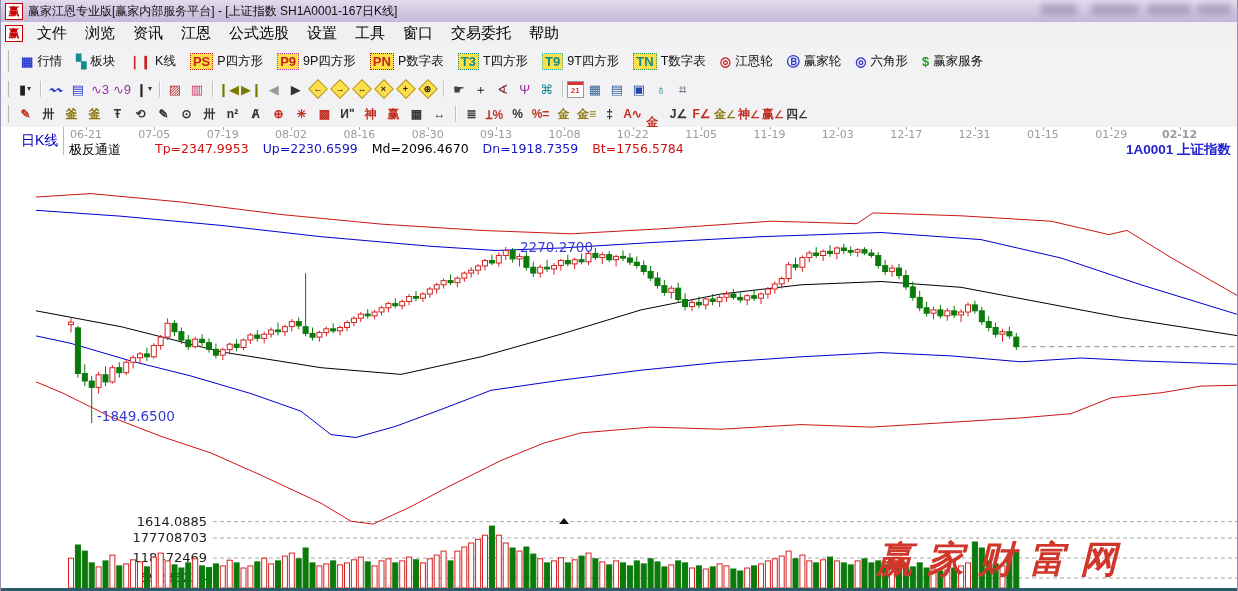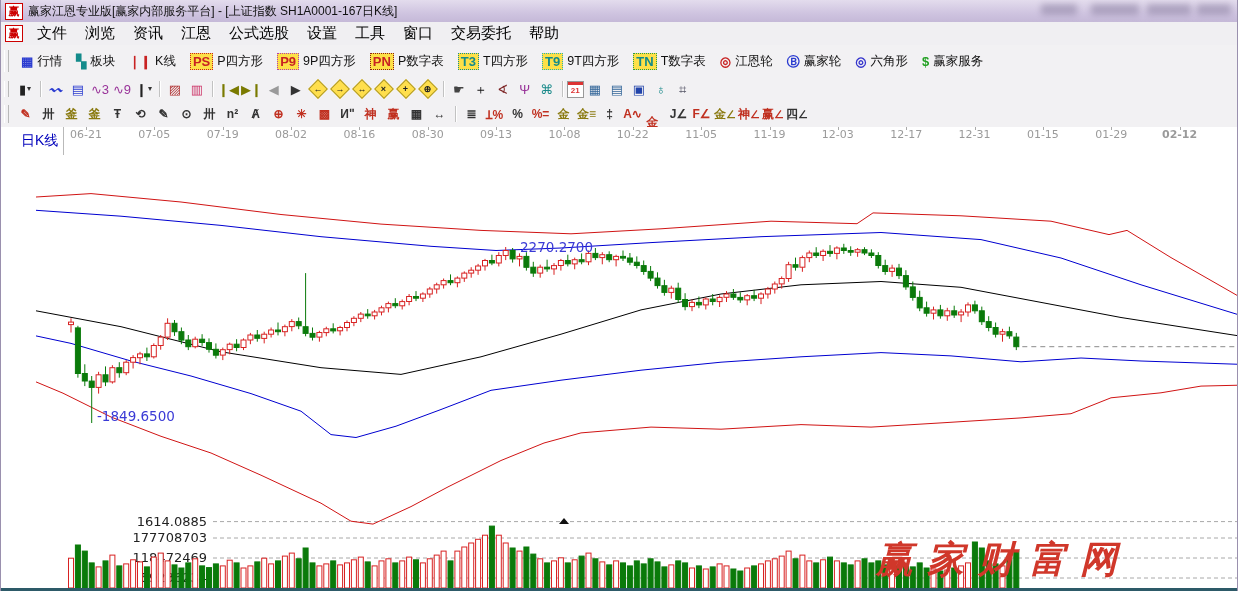--- a/index.html
+++ b/index.html
@@ -369,20 +369,25 @@
         <span class="date-label" style="left: 843.2px;">12-17</span>
         <span class="date-tick" style="left: 911.55px;"></span>
         <span class="date-label" style="left: 911.55px;">12-31</span>
         <span class="date-tick" style="left: 979.9px;"></span>
         <span class="date-label" style="left: 979.9px;">01-15</span>
         <span class="date-tick" style="left: 1048.25px;"></span>
         <span class="date-label" style="left: 1048.25px;">01-29</span>
         <span class="date-tick" style="left: 1116.6px;"></span>
         <span class="date-label" style="left: 1116.6px; font-weight: bold;">02-12</span>
       </div>
+    <div id="info-row">
+      <span id="indicator-name">极反通道</span>
+      <span id="indicator-vals"><span style="color: rgb(208, 16, 16);">Tp=2347.9953</span><span style="color: rgb(21, 21, 200);">Up=2230.6599</span><span style="color: rgb(0, 0, 0);">Md=2096.4670</span><span style="color: rgb(21, 21, 200);">Dn=1918.7359</span><span style="color: rgb(208, 16, 16);">Bt=1756.5784</span></span>
+      <span id="symbol-label">1A0001  上证指数</span>
+    </div>
   </div>
 
   <div id="chartwrap">
     <svg id="chart-svg" width="1238" height="436" viewBox="0 155 1238 436">
         <rect x="0" y="155" width="1238" height="436" fill="#ffffff"></rect>
         <line x1="212" y1="521.6" x2="1238" y2="521.6" stroke="#a8a8a8" stroke-width="1" stroke-dasharray="4 3"></line>
         <line x1="212" y1="537.9999996623689" x2="1238" y2="537.9999996623689" stroke="#a8a8a8" stroke-width="1" stroke-dasharray="4 3"></line>
         <line x1="212" y1="557.9999996623689" x2="1238" y2="557.9999996623689" stroke="#a8a8a8" stroke-width="1" stroke-dasharray="4 3"></line>
         <line x1="212" y1="578" x2="1238" y2="578" stroke="#a8a8a8" stroke-width="1" stroke-dasharray="4 3"></line>
         <text x="206" y="525.6" text-anchor="end" font-size="13" fill="#222">1614.0885</text>

